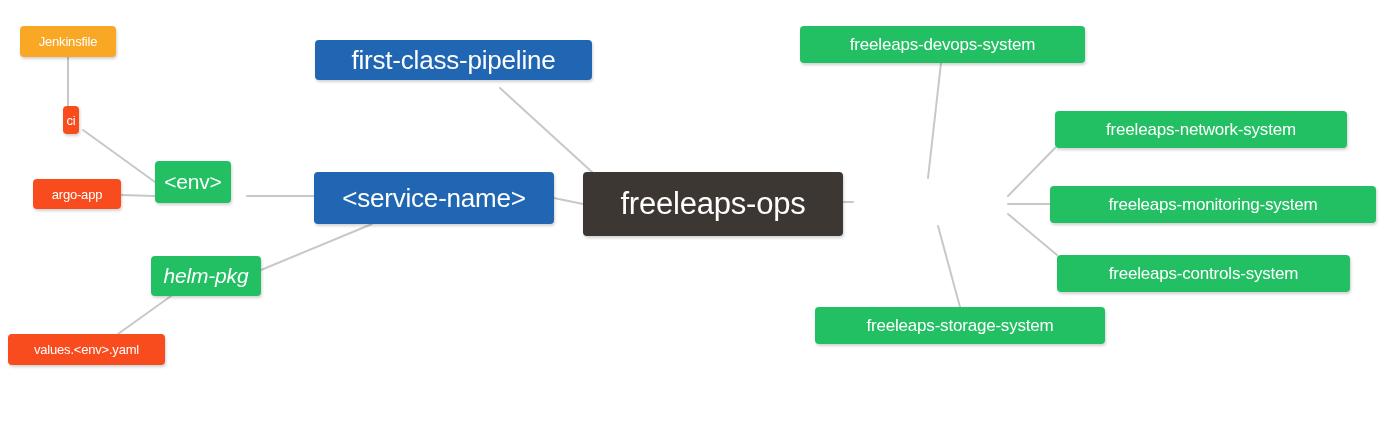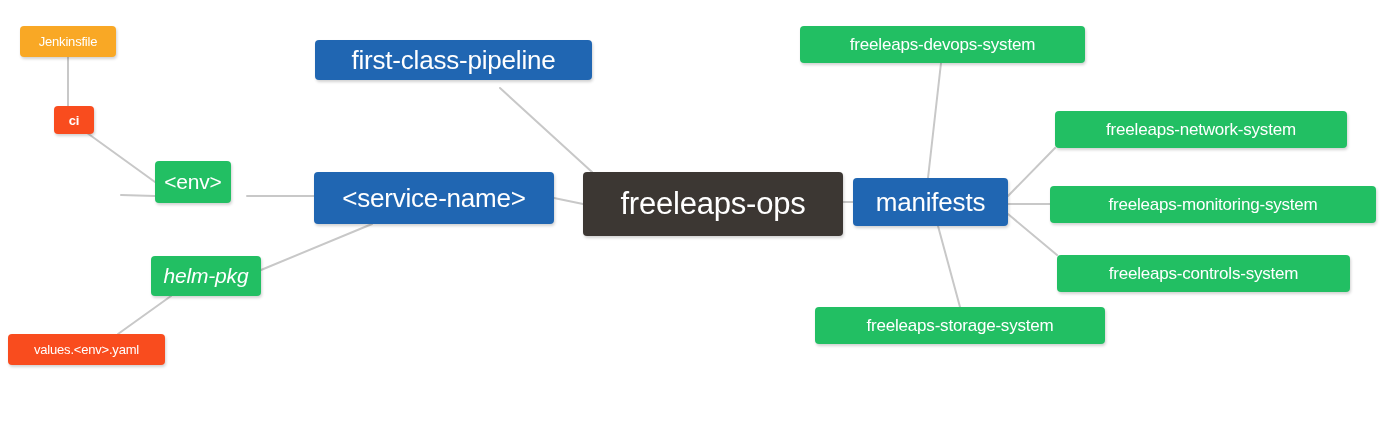--- a/index.html
+++ b/index.html
@@ -64,25 +64,25 @@
       <line x1="68" y1="106" x2="68" y2="57" stroke="#c8c8c8" stroke-width="2" stroke-linecap="round"></line>
       <line x1="171" y1="296" x2="118" y2="334" stroke="#c8c8c8" stroke-width="2" stroke-linecap="round"></line>
       <line x1="928" y1="178" x2="941" y2="63" stroke="#c8c8c8" stroke-width="2" stroke-linecap="round"></line>
       <line x1="1008" y1="196" x2="1055" y2="148" stroke="#c8c8c8" stroke-width="2" stroke-linecap="round"></line>
       <line x1="1008" y1="204" x2="1050" y2="204" stroke="#c8c8c8" stroke-width="2" stroke-linecap="round"></line>
       <line x1="1008" y1="214" x2="1057" y2="255" stroke="#c8c8c8" stroke-width="2" stroke-linecap="round"></line>
       <line x1="938" y1="226" x2="960" y2="307" stroke="#c8c8c8" stroke-width="2" stroke-linecap="round"></line>
     </svg>
 <div class="node n-root sz-root" style="left: 583px; top: 172px; width: 260px; height: 64px;">freeleaps-ops</div>
     <div class="node n-blue sz-l1" style="left: 314px; top: 172px; width: 240px; height: 52px;">&lt;service-name&gt;</div>
-    <div class="node n-blue sz-l1" style="left: 853px; top: 178px; width: 155px; height: 48px;">manifests</div>
     <div class="node n-blue sz-l1" style="left: 315px; top: 40px; width: 277px; height: 40px;">first-class-pipeline</div>
     <div class="node n-green sz-l2" style="left: 155px; top: 161px; width: 76px; height: 42px;">&lt;env&gt;</div>
     <div class="node n-green sz-l2" style="left: 151px; top: 256px; width: 110px; height: 40px; font-style: italic;">helm-pkg</div>
-    <div class="node n-red sz-l4" style="left: 54px; top: 106px; width: 40px; height: 28px; font-weight: bold;">ci</div>
+    <div class="node n-red sz-l4" style="left: 63px; top: 106px; width: 16px; height: 28px;">ci</div>
     <div class="node n-orange sz-l4" style="left: 20px; top: 26px; width: 96px; height: 31px;">Jenkinsfile</div>
+    <div class="node n-red sz-l4" style="left: 33px; top: 179px; width: 88px; height: 30px;">argo-app</div>
     <div class="node n-red sz-l4" style="left: 8px; top: 334px; width: 157px; height: 31px;">values.&lt;env&gt;.yaml</div>
     <div class="node n-green sz-l3" style="left: 800px; top: 26px; width: 285px; height: 37px;">freeleaps-devops-system</div>
     <div class="node n-green sz-l3" style="left: 1055px; top: 111px; width: 292px; height: 37px;">freeleaps-network-system</div>
     <div class="node n-green sz-l3" style="left: 1050px; top: 186px; width: 326px; height: 37px;">freeleaps-monitoring-system</div>
     <div class="node n-green sz-l3" style="left: 1057px; top: 255px; width: 293px; height: 37px;">freeleaps-controls-system</div>
     <div class="node n-green sz-l3" style="left: 815px; top: 307px; width: 290px; height: 37px;">freeleaps-storage-system</div>
   </div>
 
 </body></html>

